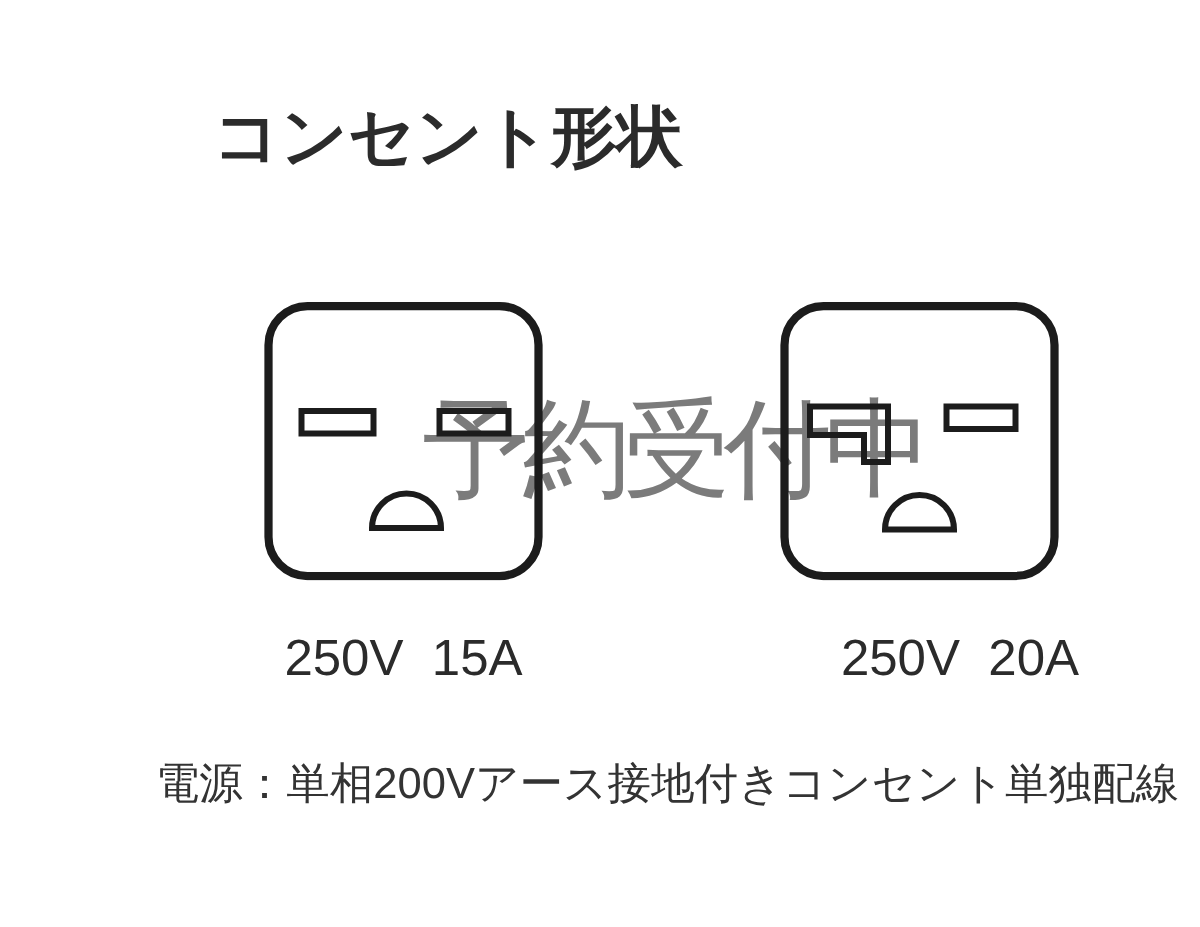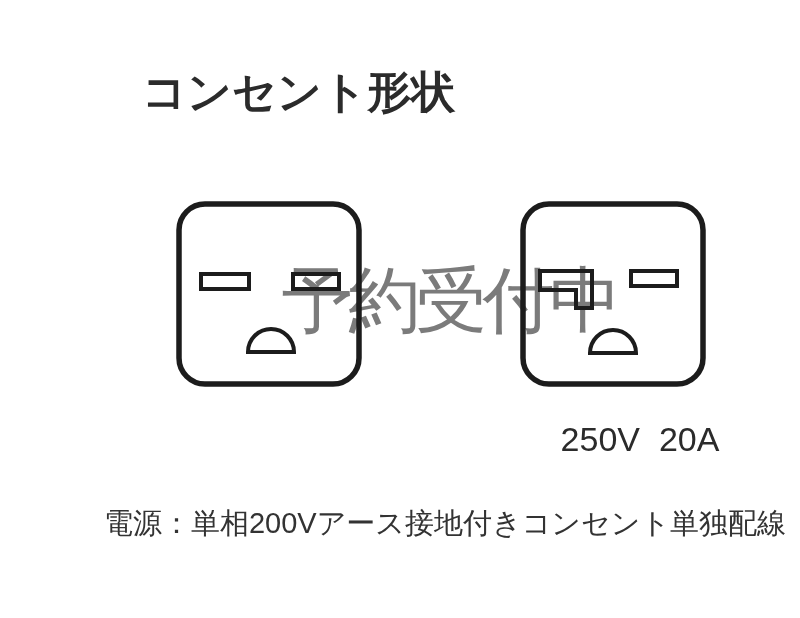--- a/index.html
+++ b/index.html
@@ -103,18 +103,19 @@
     <path class="ln" d="M 72 151 A 23 23 0 0 1 118 151 Z"></path>
   </svg>
 
   <svg class="outlet-svg outlet-right" viewBox="0 0 186 186" aria-hidden="true">
     <rect class="ln face" x="3" y="3" width="180" height="180" rx="26"></rect>
     <path class="ln" d="M 20 70 L 72 70 L 72 107 L 56 107 L 56 89 L 20 89 Z"></path>
     <rect class="ln" x="111" y="70" width="46" height="15"></rect>
     <path class="ln" d="M 70 152 A 23 23 0 0 1 116 152 Z"></path>
   </svg>
 
+  <div class="rating-label rating-left">250V  15A</div>
 
   <div class="rating-label rating-right">250V  20A</div>
 
   <div class="footer-note">電源：単相200Vアース接地付きコンセント単独配線</div>
 
 </div>
 
 </body></html>

